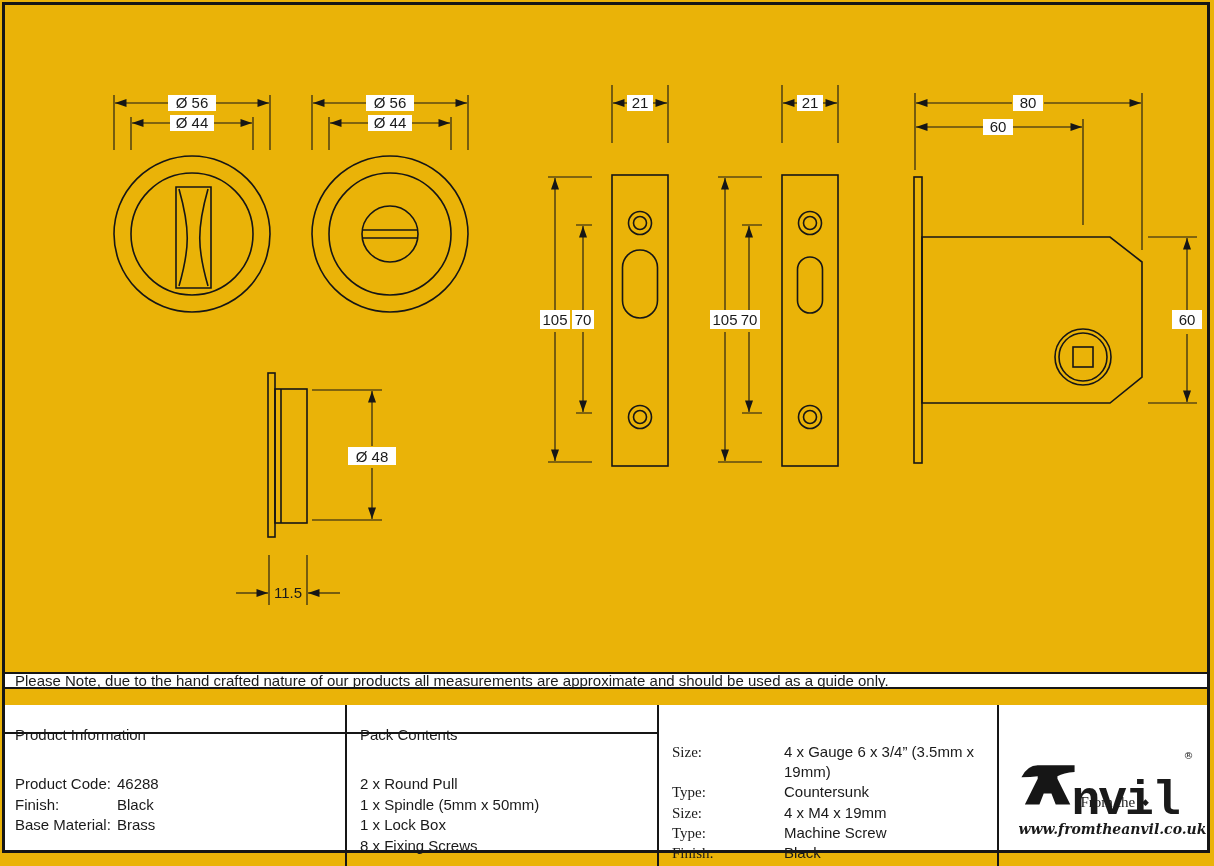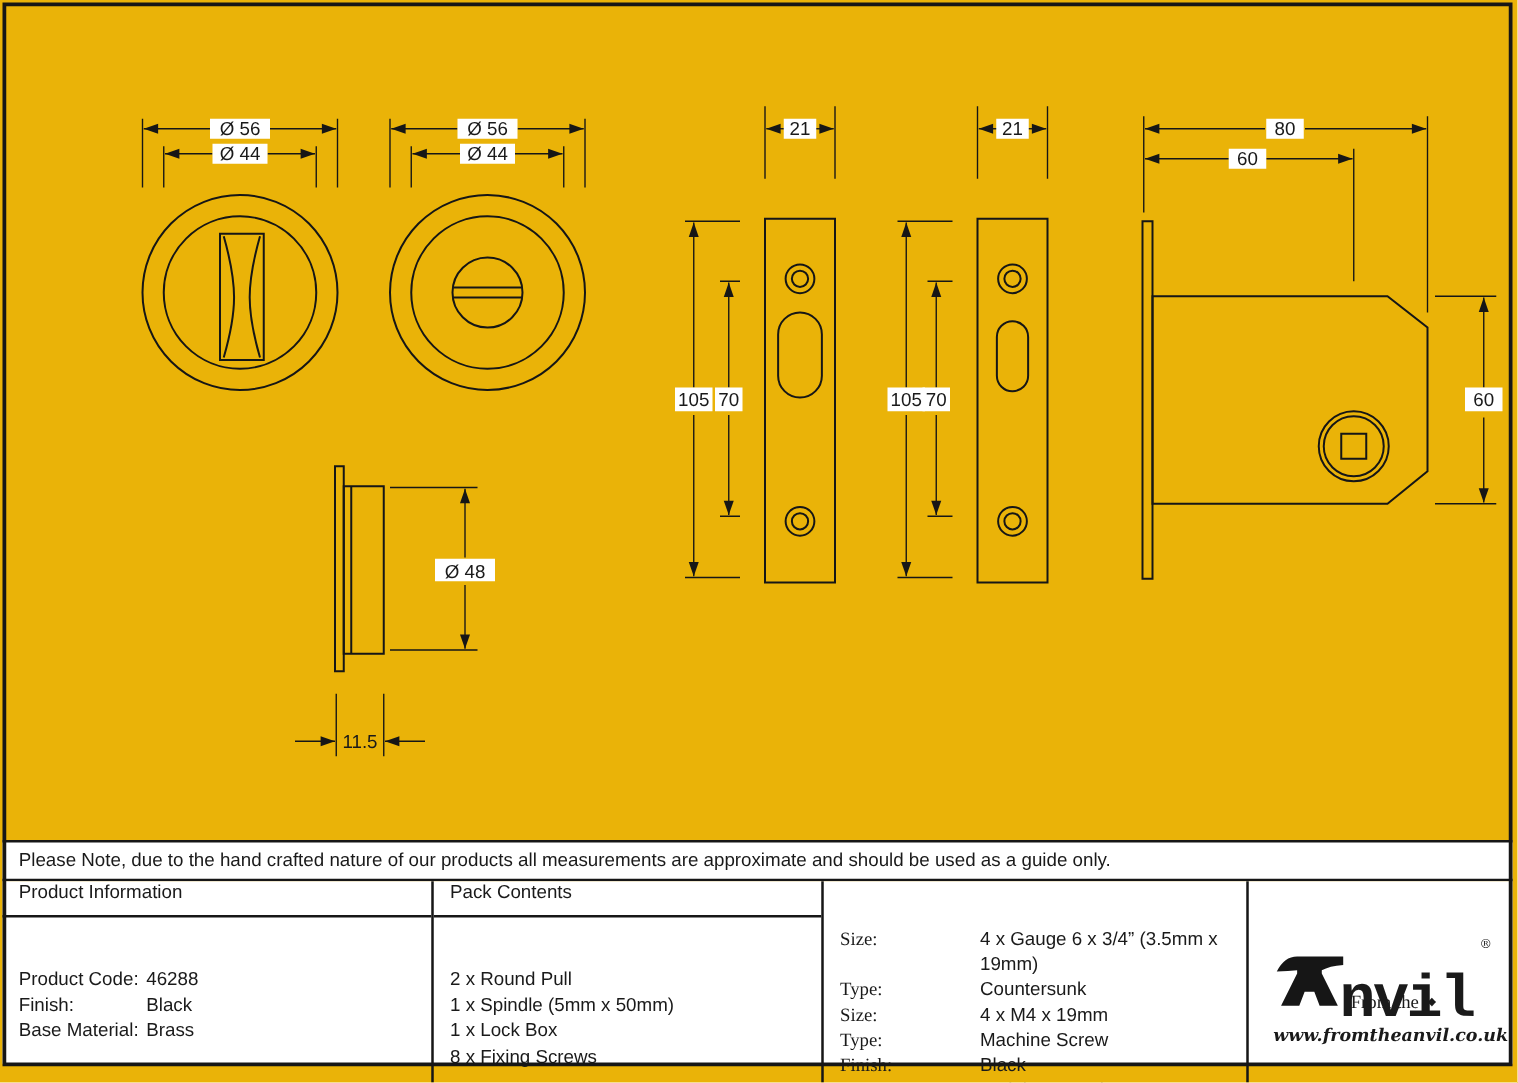--- a/index.html
+++ b/index.html
@@ -7,29 +7,29 @@
   .sheet{position:relative;width:1214px;height:866px;background:#eab308;
          font-family:"Liberation Sans",sans-serif;color:#1a1a1a;overflow:hidden;}
   .frame{position:absolute;left:2px;top:2px;right:4px;bottom:13px;
          border:3px solid #161616;pointer-events:none;}
   svg text{font-family:"Liberation Sans",sans-serif;font-size:15px;fill:#1a1a1a;}
   .shape{fill:none;stroke:#161616;stroke-width:1.6px;}
   .dim{fill:none;stroke:#161616;stroke-width:1.1px;}
   .whiteout{fill:#ffffff;stroke:none;}
   .dimtxt{text-anchor:middle;}
 
-  .note-band{position:absolute;left:2px;right:4px;top:672px;height:33px;
+  .note-band{position:absolute;left:2px;right:4px;top:672px;height:17px;
              box-sizing:border-box;border-top:2px solid #161616;border-bottom:2px solid #161616;
-             display:flex;align-items:center;padding-left:13px;font-size:15px;background:#fff;}
+             display:flex;align-items:center;padding-left:13px;font-size:15px;background:#fff;text-decoration:underline;}
   .info-table{position:absolute;left:2px;right:4px;top:705px;height:146px;
               display:grid;grid-template-columns:345px 312px 340px 1fr;background:#fff;}
   .col{position:relative;border-right:2px solid #161616;box-sizing:border-box;}
   .col:last-child{border-right:none;}
   .col-header{height:29px;box-sizing:border-box;border-bottom:2px solid #161616;
-              padding:0 0 0 13px;font-size:15px;}
+              padding:21px 0 0 13px;font-size:15px;}
   .rows{padding:8px 0 0 13px;font-size:15px;line-height:20.5px;margin-top:32px;}
   .rows.tight{padding-top:5px;line-height:20.2px;}
   .kv{display:flex;}
   .kv .k{flex:0 0 102px;}
   .kv.wide .k{flex:0 0 112px;font-family:Liberation Serif, serif;}
 
   .logo-cell{display:flex;align-items:center;justify-content:center;}
   .logo{position:relative;width:172px;height:86px;}
   .anvil-icon{position:absolute;left:0;top:9px;width:58px;height:48px;}
   .logo-fromthe{position:absolute;left:62px;top:3px;font-family:Liberation Serif, serif;

